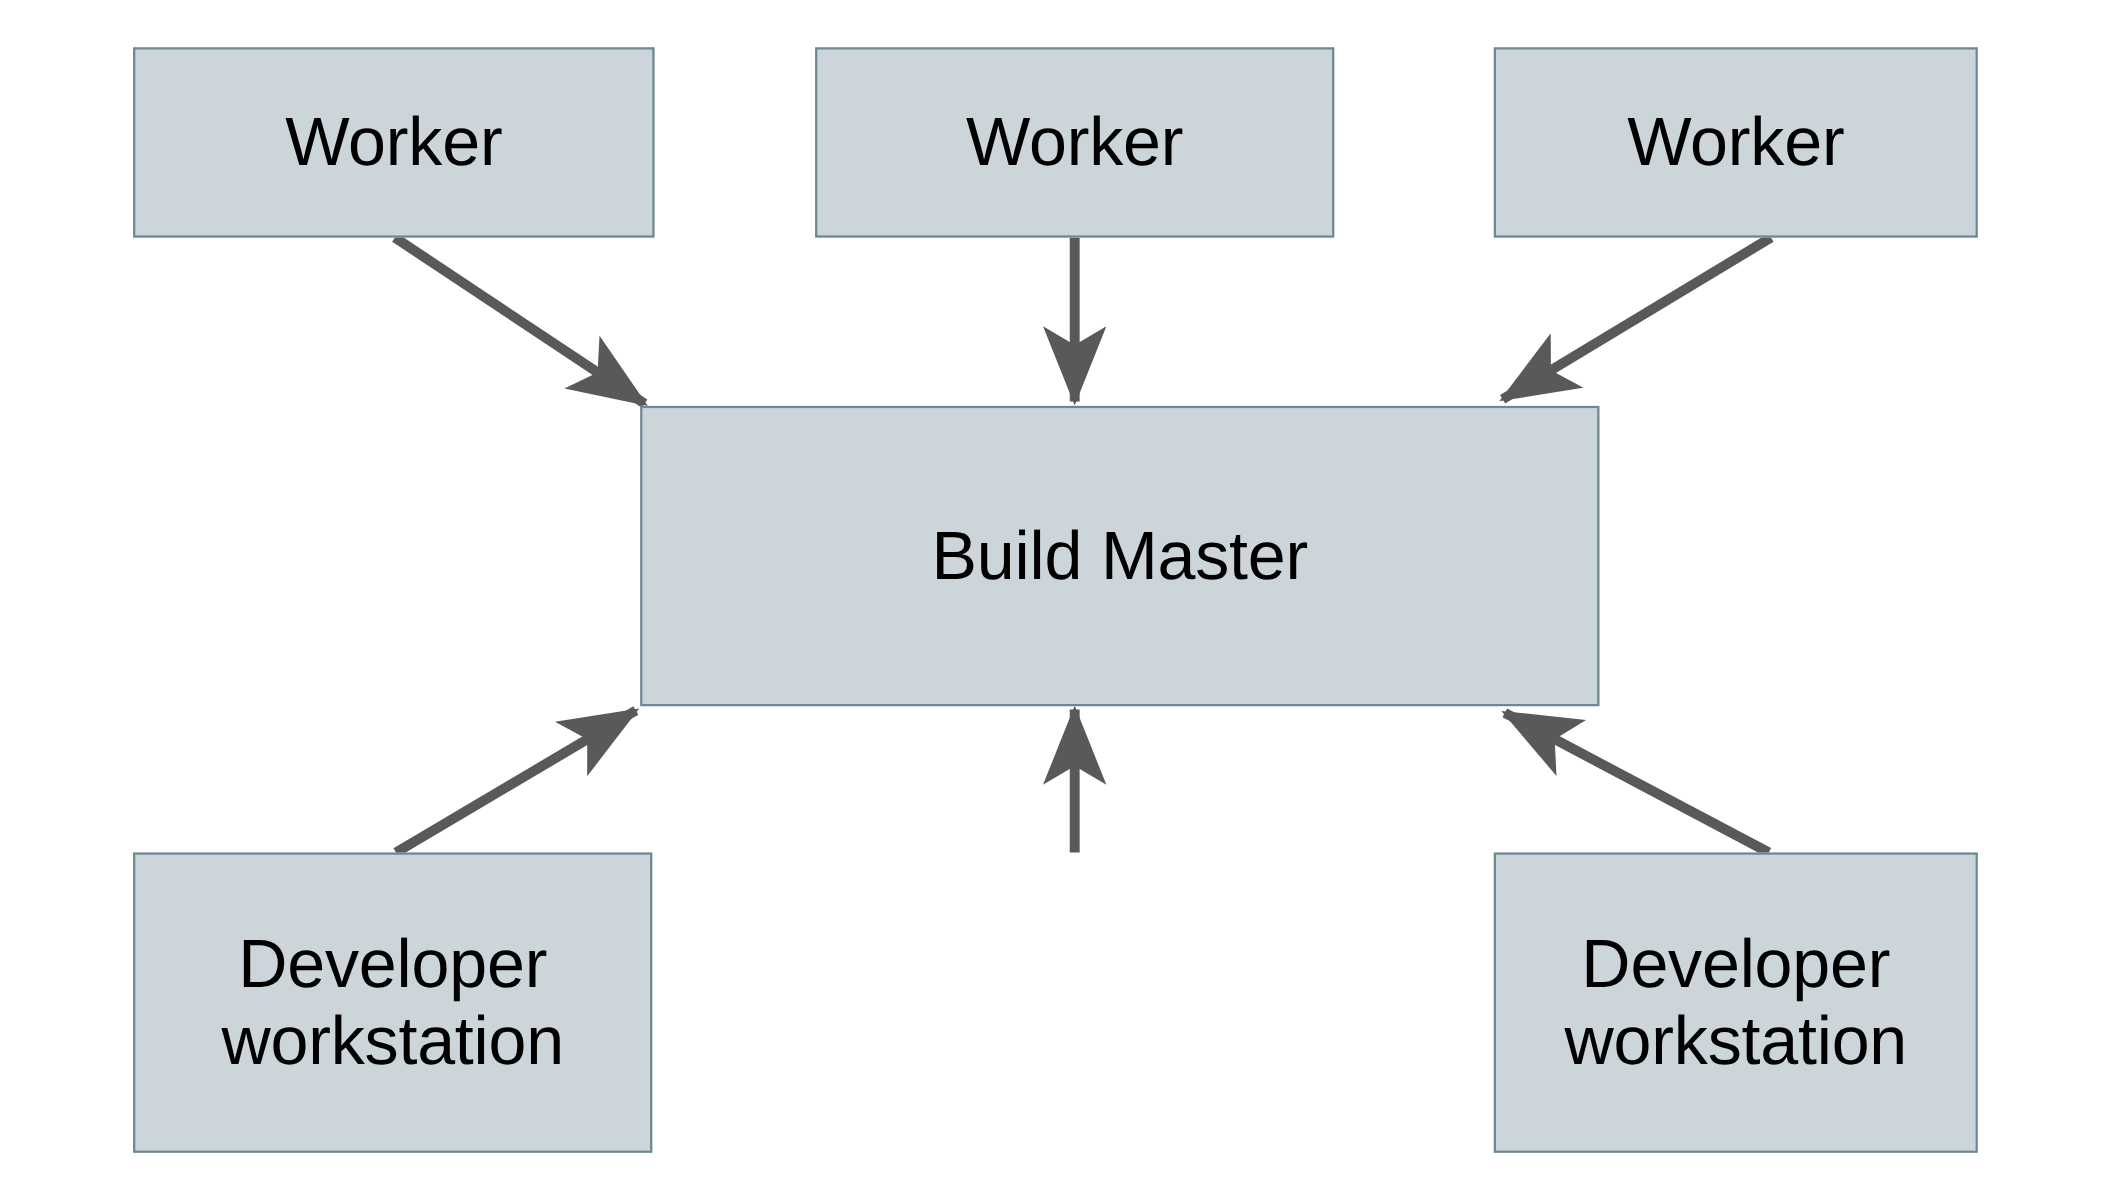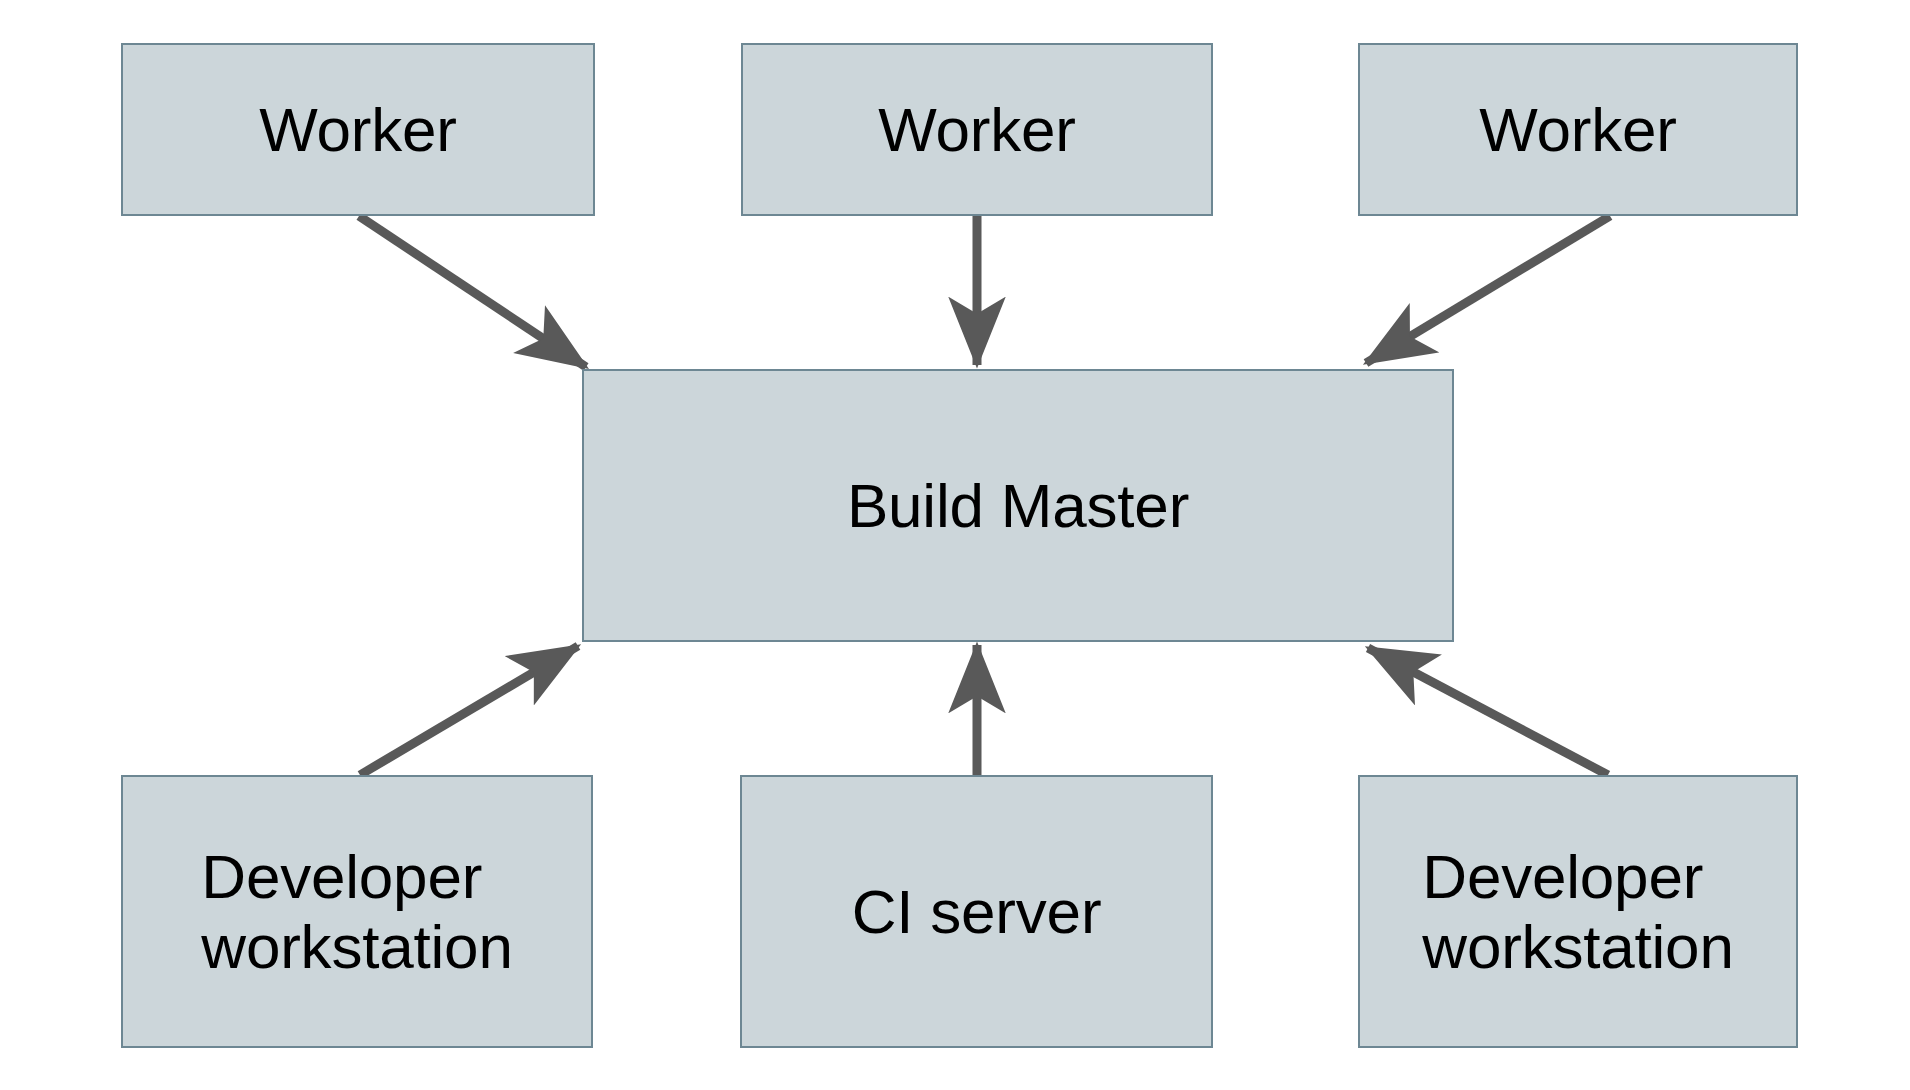--- a/index.html
+++ b/index.html
@@ -28,21 +28,21 @@
     pointer-events: none;
   }
   .node {
     position: absolute;
     box-sizing: border-box;
     background: #ccd6da;
     border: 2px solid #6d8793;
     display: flex;
     align-items: center;
     justify-content: center;
-    text-align: left;
+    text-align: center;
     color: #000000;
     line-height: 1.12;
     letter-spacing: -0.2px;
     font-weight: 400;
     z-index: 2;
   }
   .node-label {
     display: block;
     white-space: pre-line;
     padding: 0 10px;
@@ -95,22 +95,19 @@
 
   <div class="node" id="node-build-master">
     <span class="node-label">Build Master</span>
   </div>
 
   <div class="node" id="node-dev-left">
     <span class="node-label">Developer
 workstation</span>
   </div>
 
-  <div class="node" id="node-ci-server">
-    <span class="node-label">CI server</span>
-  </div>
 
   <div class="node" id="node-dev-right">
     <span class="node-label">Developer
 workstation</span>
   </div>
 
 </div>
 
 </body></html>

